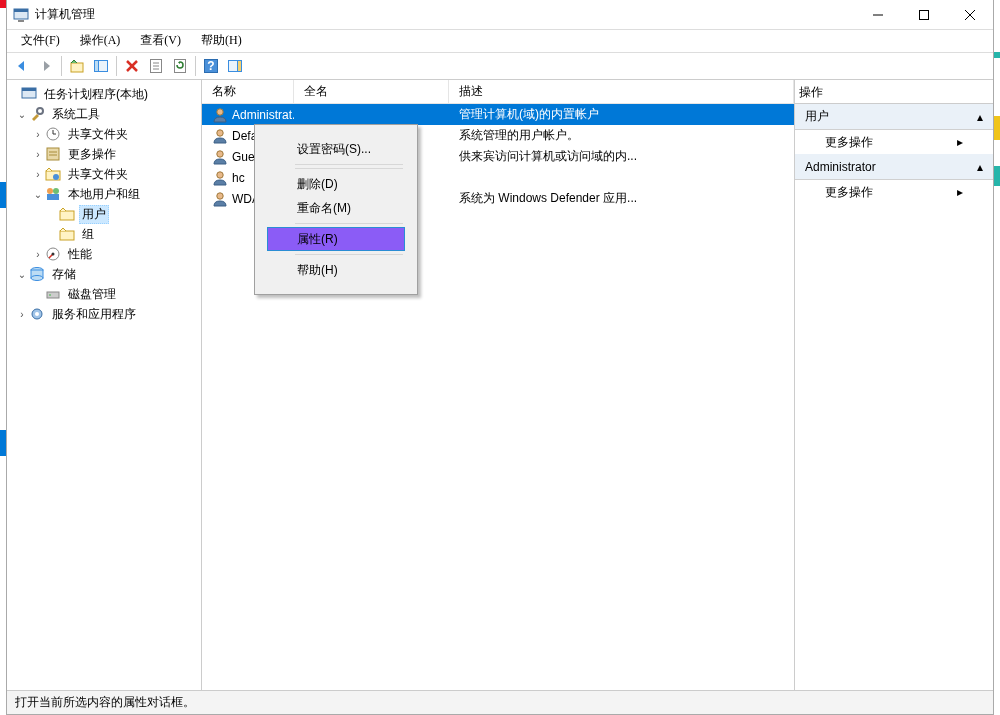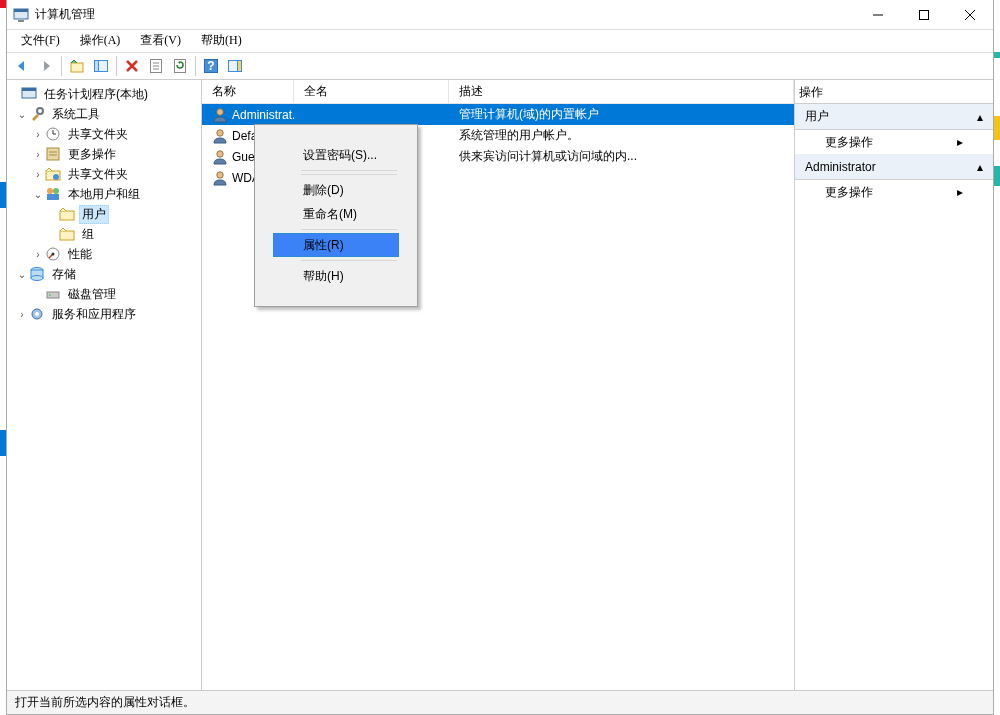--- a/index.html
+++ b/index.html
@@ -40,23 +40,23 @@
 .listrow{display:flex;height:21px;align-items:center;}
 .listrow.sel{background:#0078d7;color:#fff;}
 .lcell{padding:0 10px;overflow:hidden;text-overflow:ellipsis;white-space:nowrap;display:flex;align-items:center;height:100%;}
 .lcell.col-name{gap:4px;}
 .uicon{width:16px;height:16px;flex:0 0 16px;}
 .actionpane{width:198px;display:flex;flex-direction:column;}
 .acthdr{height:24px;border-bottom:1px solid #ccc;padding:4px 4px;background:#fff;font-weight:normal;}
 .actsec{height:26px;background:#eaf1f8;border-bottom:1px solid #d0d0d0;display:flex;align-items:center;justify-content:space-between;padding:0 10px;}
 .actitem{height:24px;display:flex;align-items:center;padding:8px 30px;}
 .statusbar{height:24px;border-top:1px solid #ccc;display:flex;align-items:center;padding:0 8px;background:#f4f4f4;}
-.ctxmenu{position:absolute;left:254px;top:124px;width:164px;background:#f0f0f0;border:1px solid #a0a0a0;box-shadow:3px 3px 3px rgba(0,0,0,0.25);padding:18px;}
+.ctxmenu{position:absolute;left:254px;top:124px;width:164px;background:#f0f0f0;border:1px solid #a0a0a0;box-shadow:3px 3px 3px rgba(0,0,0,0.25);padding:12px;}
 .ctxmenu .mi{height:24px;display:flex;align-items:center;padding:0 20px 0 30px;position:relative;}
-.ctxmenu .mi.sel{background:#3b82f6;border:1px solid #2a8dd4;padding:0 19px 0 29px;}
+.ctxmenu .mi.sel{background:#8b5cf6;border:1px solid #2a8dd4;padding:0 19px 0 29px;}
 .ctxmenu .sep{height:1px;background:#d7d7d7;margin:3px 2px 3px 28px;}
 .ctxmenu .arrow{position:absolute;right:8px;font-size:10px;}
 svg{display:block;}
 </style>
 </head>
 <body>
 
 <div class="left-bar">
   <div class="red"></div>
   <div class="blue1"></div>
@@ -341,23 +341,37 @@
             <div class="lcell col-desc">供来宾访问计算机或访问域的内...</div>
           </div>
           <div class="listrow">
             <div class="lcell col-name">
               <span class="uicon">
                 <svg width="16" height="16">
                   <circle cx="8" cy="5" r="3.2" fill="#e8b98a" stroke="#a0783a"></circle>
                   <path d="M2 15 Q2 10 8 10 Q14 10 14 15 Z" fill="#5b7fa6" stroke="#3a5e85"></path>
                 </svg>
               </span>
+              <span>hc</span>
+            </div>
+            <div class="lcell col-full"></div>
+            <div class="lcell col-desc"></div>
+          </div>
+          <div class="listrow">
+            <div class="lcell col-name">
+              <span class="uicon">
+                <svg width="16" height="16">
+                  <circle cx="8" cy="5" r="3.2" fill="#e8b98a" stroke="#a0783a"></circle>
+                  <path d="M2 15 Q2 10 8 10 Q14 10 14 15 Z" fill="#5b7fa6" stroke="#3a5e85"></path>
+                </svg>
+              </span>
               <span>WDAG</span>
             </div>
             <div class="lcell col-full"></div>
+            <div class="lcell col-desc">系统为 Windows Defender 应用...</div>
           </div>
         </div>
     </div>
 
     <div class="actionpane">
       <div class="acthdr">操作</div>
       <div class="actsec">
         <span>用户</span>
         <span>▴</span>
       </div>

